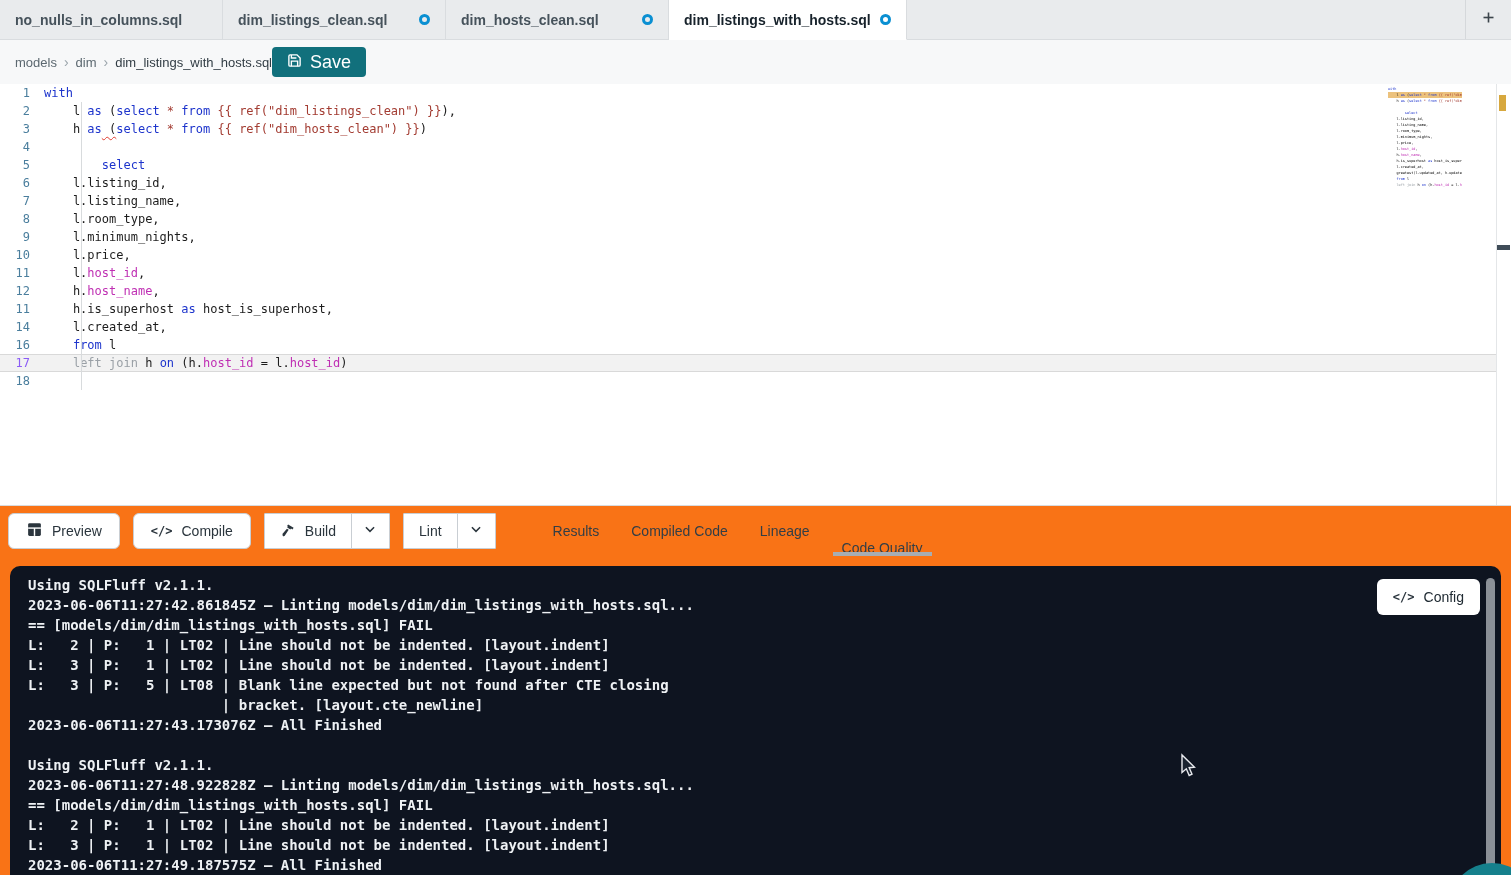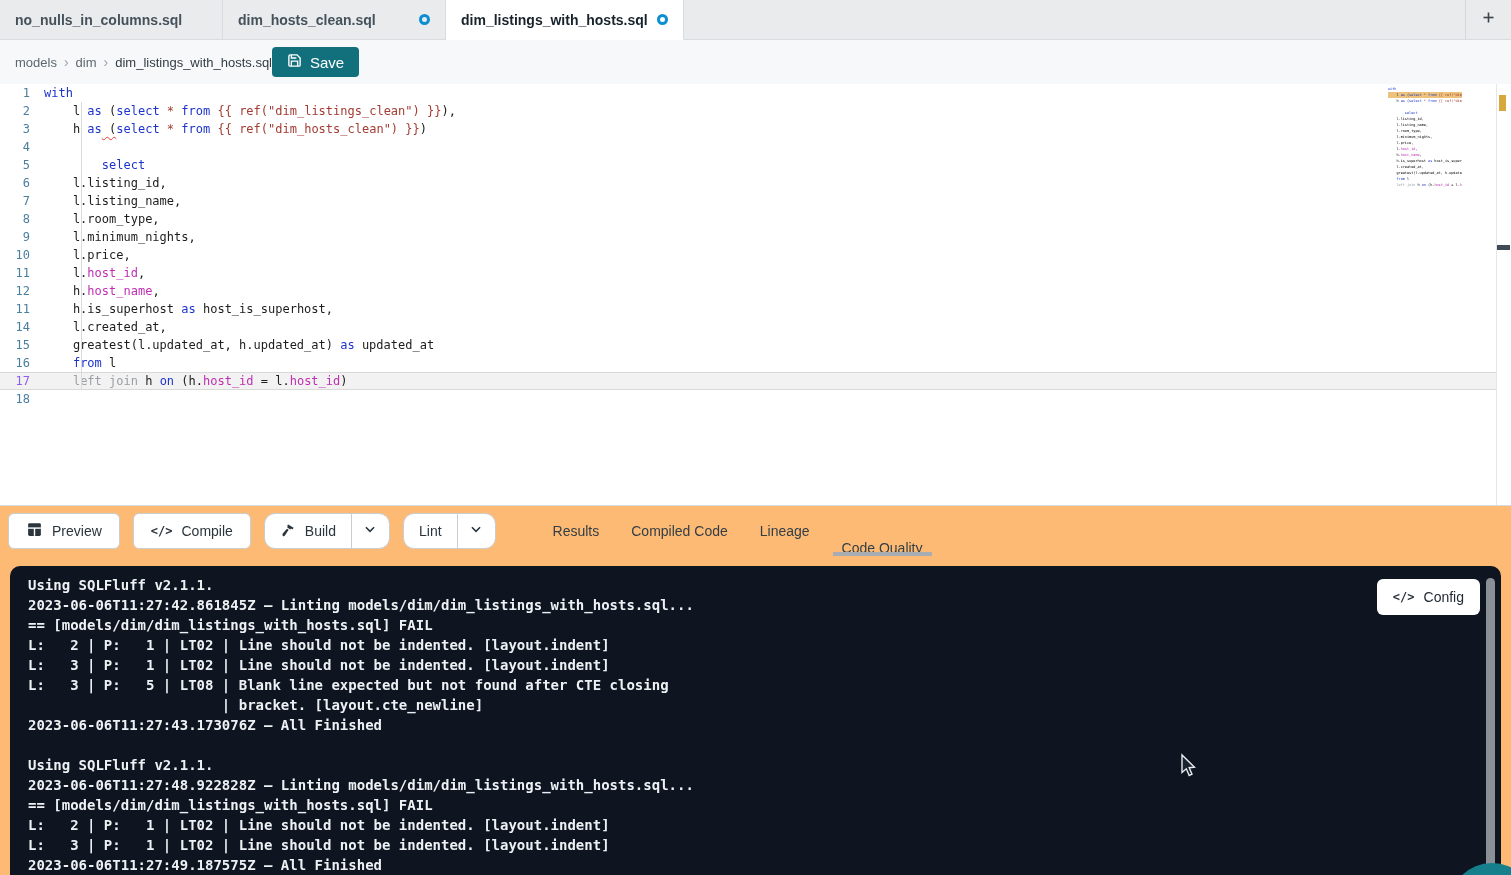--- a/index.html
+++ b/index.html
@@ -23,21 +23,21 @@
   .newtab{width:46px;display:flex;align-items:center;justify-content:center;
           border-left:1px solid #d5d8db;cursor:pointer;}
 
   
   .breadcrumbbar{height:44px;background:#f7f8f9;display:flex;align-items:center;
                  padding:0 15px;}
   .crumbs{display:flex;align-items:center;gap:7px;font-size:13px;color:#5c6870;}
   .crumbs .sep{color:#9aa4ab;font-size:14px;}
   .crumbs .crumb:last-child{color:#313c44;}
   .save-btn{background:var(--accent);color:#fff;border:none;border-radius:4px;height:30px;
-            padding:0 15px;display:flex;align-items:center;gap:8px;font-size:15px;
+            padding:0 15px;display:flex;align-items:center;gap:8px;font-size:18px;
             font-family:"Liberation Sans",sans-serif;cursor:pointer;}
 
   
   .editor{position:relative;background:#fff;height:421px;overflow:hidden;}
   .codeline{display:flex;height:18px;line-height:18px;
             font-family:"DejaVu Sans Mono",monospace;font-size:12px;color:#1c1c1c;}
   .codeline .gutter{flex:0 0 44px;text-align:right;padding-right:14px;color:var(--gutter);font-size:12px;}
   .codeline .codetext{white-space:pre;flex:1 1 auto;}
   .codeline.current{background:#f2f2f2;box-shadow:inset 0 1px 0 #d9d9d9, inset 0 -1px 0 #d9d9d9;}
   .codeline.current .gutter{color:#8b5cf6;}
@@ -48,26 +48,26 @@
            font-family:"DejaVu Sans Mono",monospace;font-size:3.5px;line-height:6px;
            white-space:pre;cursor:pointer;}
   .minimap .mrow{height:6px;overflow:hidden;}
   .minimap .mrow.hl{background:#ecc27d;}
   .scrolltrack{position:absolute;right:0;top:0;bottom:0;width:15px;background:#fff;
                border-left:1px solid #e4e6e8;cursor:pointer;}
   .marker-y{position:absolute;left:2px;top:11px;width:7px;height:16px;background:#d7a83e;}
   .marker-d{position:absolute;left:0;top:161px;width:13px;height:5px;background:#3f4c58;}
 
   
-  .panel{border-top:1px solid #d8dbde;background:#fdba74;height:370px;position:relative;}
+  .panel{border-top:1px solid #d8dbde;background:#f97316;height:370px;position:relative;}
   .panel-header{display:flex;align-items:center;height:50px;padding-left:8px;}
   .btn{background:#fff;border:1px solid #c9ced3;border-radius:6px;height:36px;display:flex;
        align-items:center;gap:9px;padding:0 17px;font-size:14px;color:#2a353d;margin-right:13px;
        font-family:"Liberation Sans",sans-serif;cursor:pointer;}
-  .split{display:flex;align-items:stretch;border:1px solid #c9ced3;border-radius:11px;
+  .split{display:flex;align-items:stretch;border:1px solid #c9ced3;border-radius:1px;
          background:#fff;overflow:hidden;margin-right:13px;height:36px;}
   .split-main{display:flex;align-items:center;gap:9px;padding:0 15px;font-size:14px;color:#2a353d;cursor:pointer;}
   .split-chev{border-left:1px solid #c9ced3;width:38px;display:flex;align-items:center;
               justify-content:center;cursor:pointer;}
   .mono-icon{font-family:"DejaVu Sans Mono",monospace;font-weight:bold;font-size:12px;color:#2b353d;}
   .panel-tabs{display:flex;gap:32px;margin-left:44px;height:50px;align-items:center;}
   .ptab{position:relative;height:100%;display:flex;align-items:center;font-size:14px;
         color:#333e46;cursor:pointer;text-align:right;}
   .ptab.active .ptab-label{transform:translateY(-3px);display:inline-block;margin-top:39px;}
   .ptab.active::after{content:"";position:absolute;left:-9px;right:-9px;bottom:0;height:4px;background:#a7adb3;}
@@ -88,20 +88,24 @@
                background:#15808c;z-index:6;cursor:pointer;}
   .cursor{position:absolute;left:1178px;top:753px;z-index:9;pointer-events:none;}
 </style>
 </head>
 <body>
 
 <div class="tabbar" id="tabbar">
 
 <div class="tab">
       <span>no_nulls_in_columns.sql</span>
+    </div>
+    <div class="tab">
+      <span>dim_listings_clean.sql</span>
+      <span class="dot push"></span>
     </div>
     <div class="tab">
       <span>dim_hosts_clean.sql</span>
       <span class="dot push"></span>
     </div>
     <div class="tab active">
       <span>dim_listings_with_hosts.sql</span>
       <span class="dot near"></span>
     </div>
     <div class="tabbar-rest">
@@ -186,24 +190,20 @@
         <span class="gutter">12</span>
         <span class="codetext"><span>    h.</span><span class="v">host_name</span><span>,</span></span>
       </div>
       <div class="codeline">
         <span class="gutter">11</span>
         <span class="codetext"><span>    h.is_superhost </span><span class="k">as</span><span> host_is_superhost,</span></span>
       </div>
       <div class="codeline">
         <span class="gutter">14</span>
         <span class="codetext"><span>    l.created_at,</span></span>
-      </div>
-      <div class="codeline">
-        <span class="gutter">15</span>
-        <span class="codetext"><span>    greatest(l.updated_at, h.updated_at) </span><span class="k">as</span><span> updated_at</span></span>
       </div>
       <div class="codeline">
         <span class="gutter">16</span>
         <span class="codetext"><span>    </span><span class="k">from</span><span> l</span></span>
       </div>
       <div class="codeline current">
         <span class="gutter">17</span>
         <span class="codetext"><span>    </span><span class="g">left join</span><span> h </span><span class="k">on</span><span> (h.</span><span class="v">host_id</span><span> = l.</span><span class="v">host_id</span><span>)</span></span>
       </div>
       <div class="codeline">

